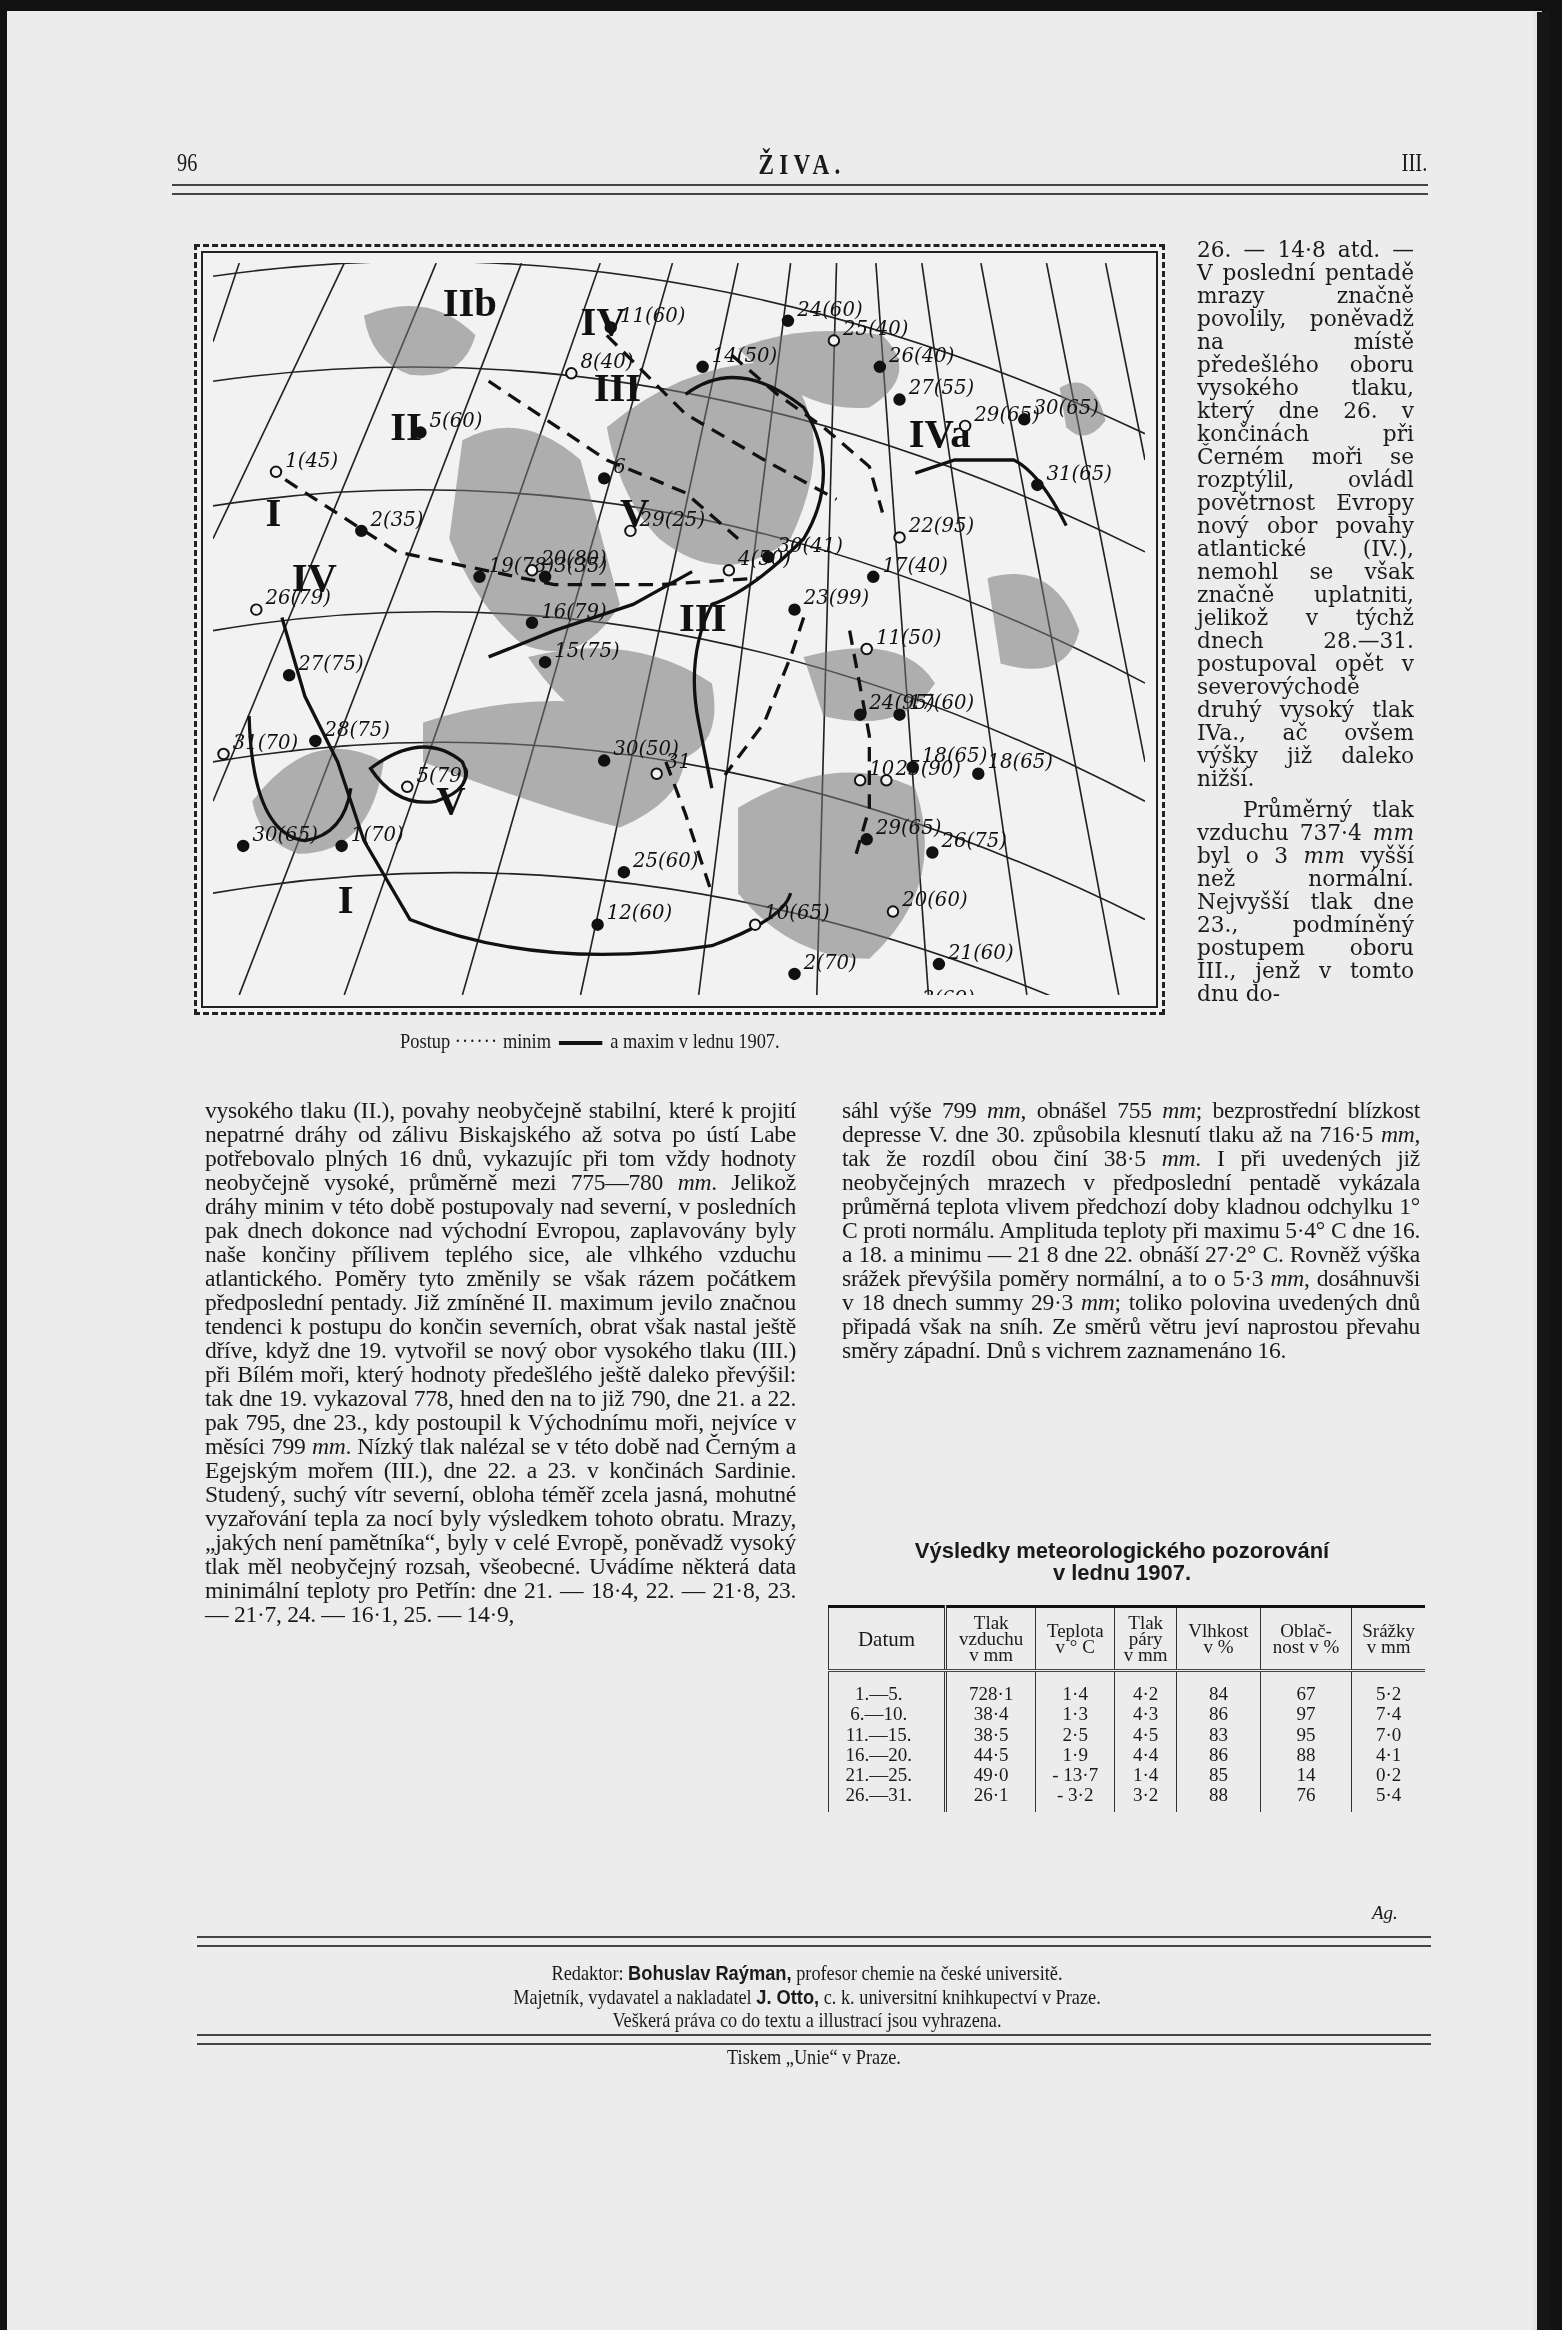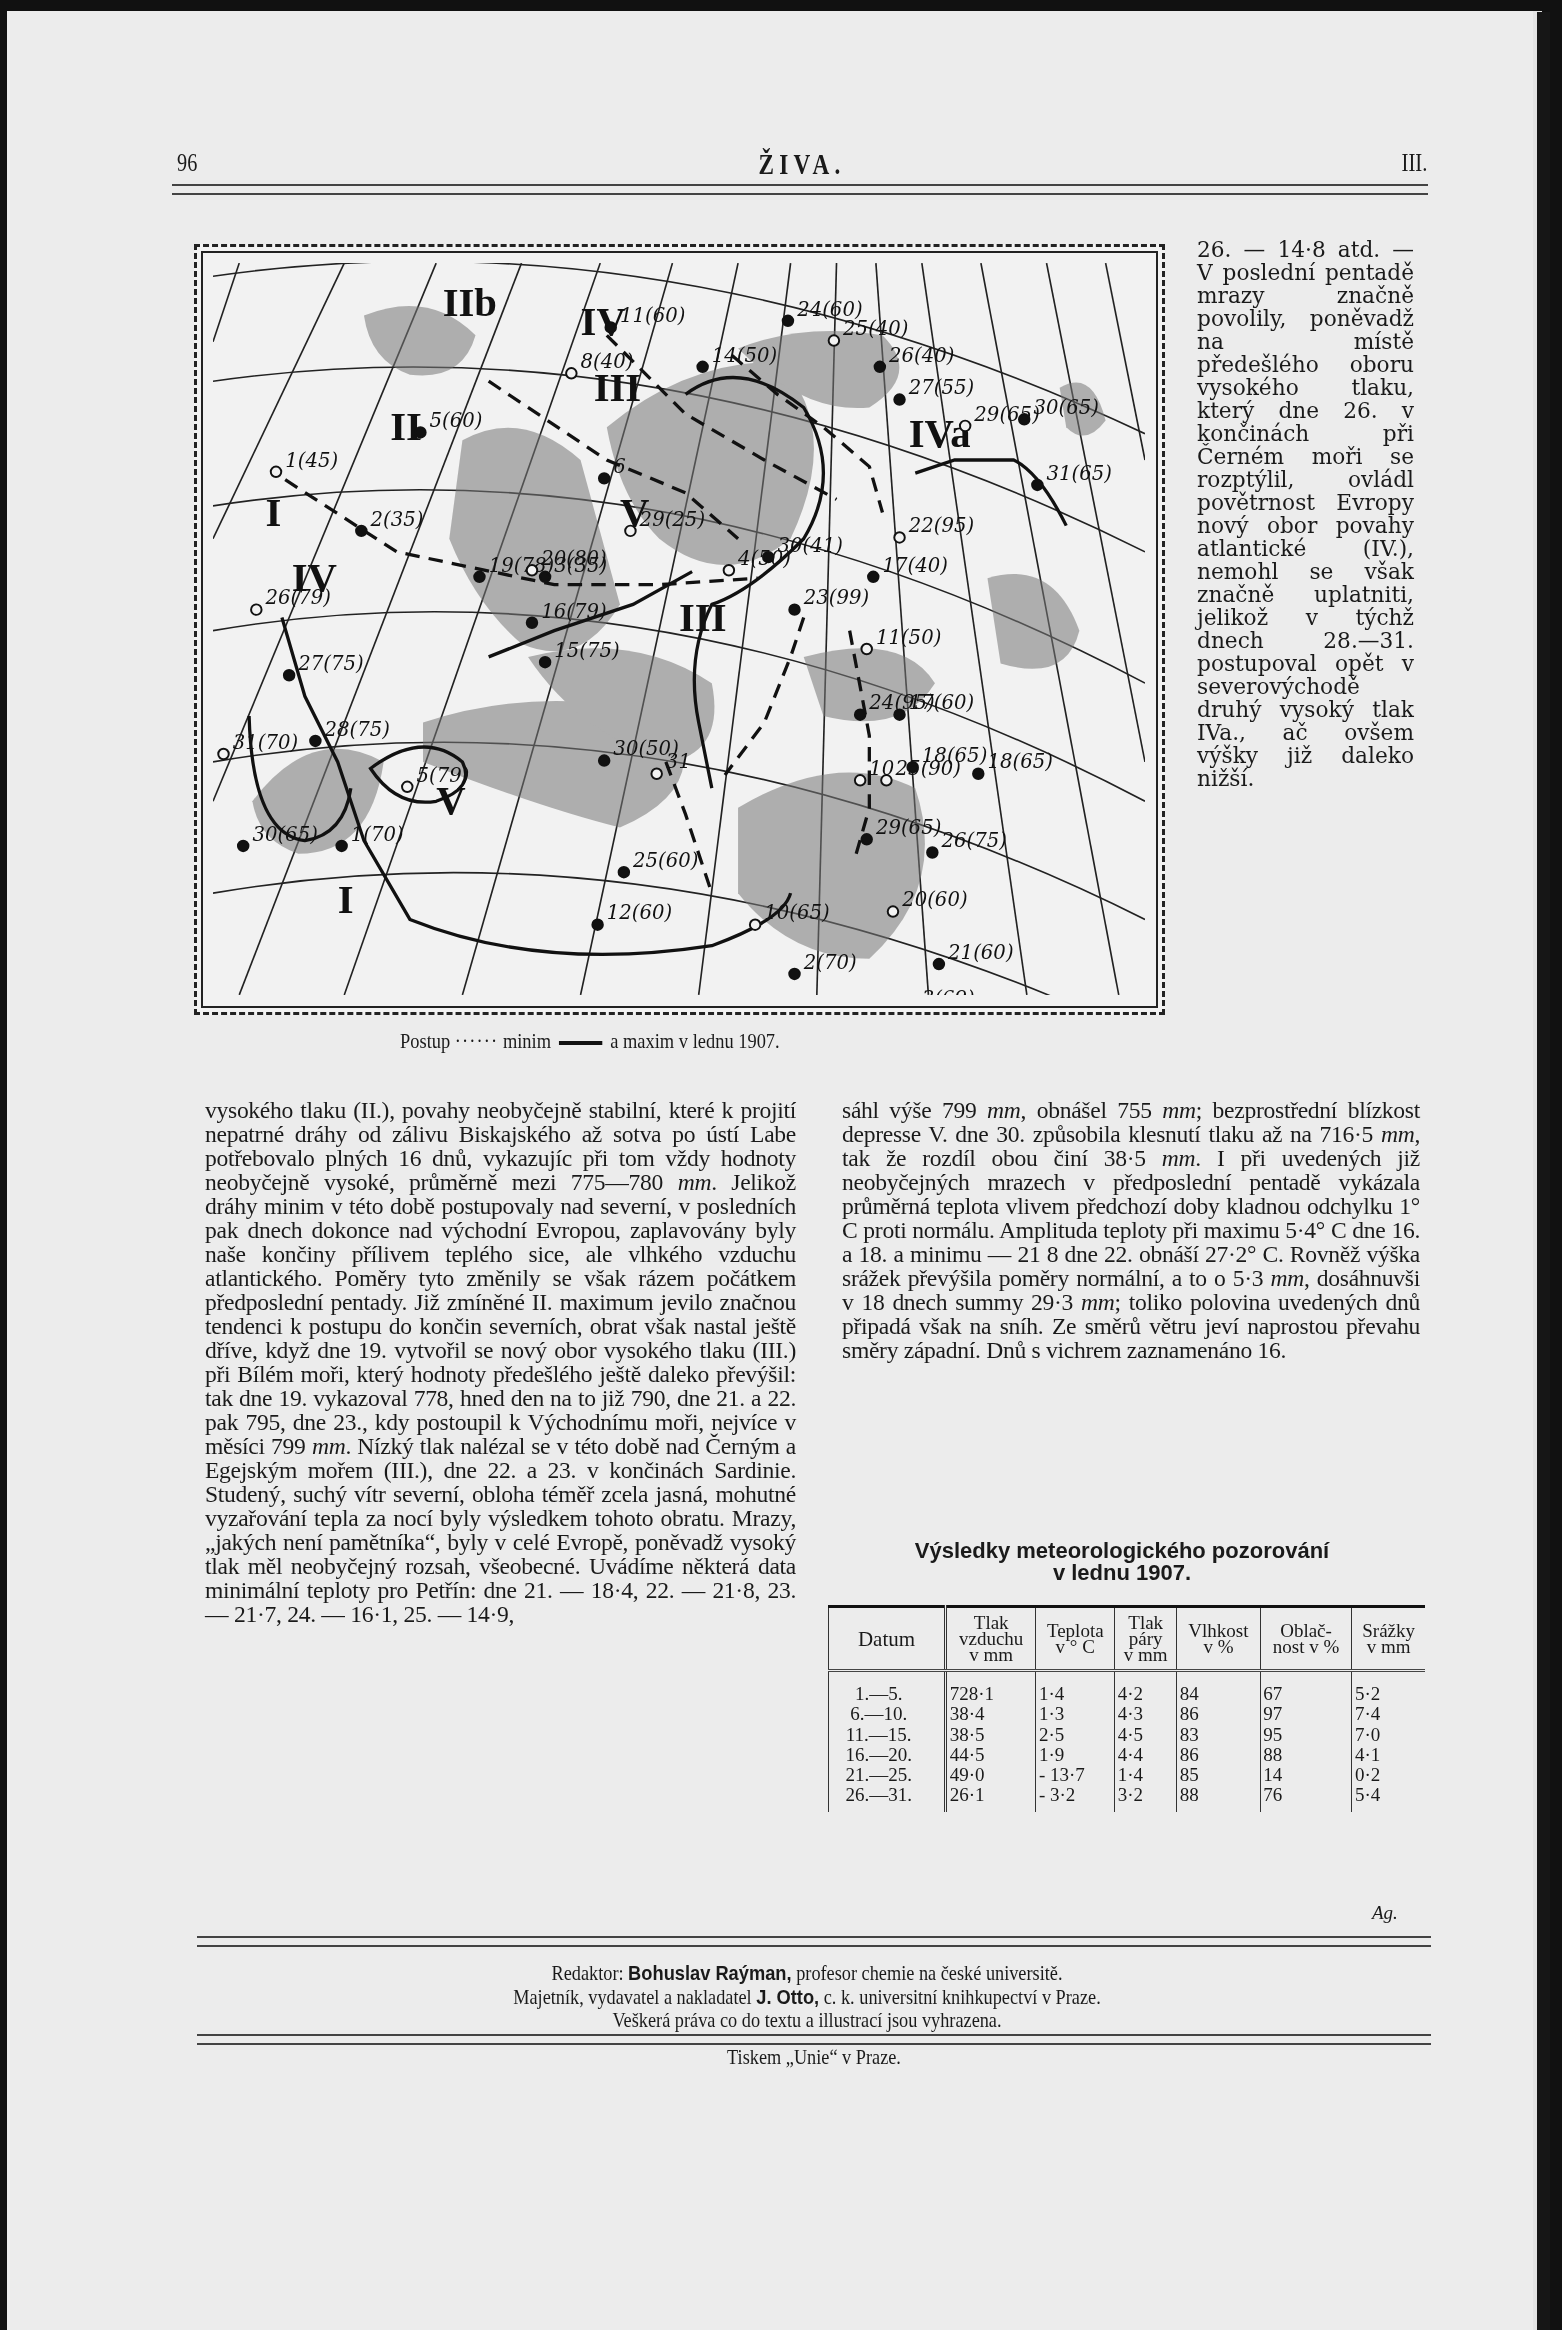--- a/index.html
+++ b/index.html
@@ -53,21 +53,21 @@
   .col em { font-style:italic; }
 
   
   .tbl-title { position:absolute; left:853px; top:1540px; width:538px; text-align:center;
     font-family:"Liberation Sans", sans-serif; font-weight:bold; font-size:22px; line-height:22px; }
   table.met { position:absolute; left:828px; top:1605px; width:597px; border-collapse:collapse;
     font-size:19px; border-top:3.3px solid #111; }
   table.met th { font-weight:normal; font-size:19px; line-height:16.4px; padding:6.6px 1.3px 5.3px;
     border-left:1.3px solid #333; border-bottom:3.3px double #444; }
   table.met th:first-child { font-size:21px; }
-  table.met td { border-left:1.3px solid #333; padding:0 2.6px; line-height:20.3px; }
+  table.met td { border-left:1.3px solid #333; text-align:center; padding:0 2.6px; line-height:20.3px; }
   table.met td:first-child, table.met th:first-child { text-align:center; }
   table.met td.date { padding-right:18.4px; }
   table.met tr.first td { padding-top:11.8px; }
   table.met tr.last td { padding-bottom:6.6px; }
   table.met tr.total td { padding-top:7.9px; padding-bottom:9.2px; border-top:2px solid #555; }
   table.met tr:not(.total) td:nth-child(2), table.met th:nth-child(2) { border-left:3.3px double #333; }
   .sig { position:absolute; left:1372px; top:1902px; font-style:italic; font-size:19px; }
 
   
   .ft-rule1 { left:197px; top:1936px; width:1234px; }
@@ -265,20 +265,21 @@
 <div class="caption">
   <span>Postup</span>
   <span class="dots">······</span>
   <span>minim</span>
   <span class="solid"></span>
   <span>a maxim v lednu 1907.</span>
 </div>
 
 <div class="col narrow">
   <p>26. — 14·8 atd. — V poslední pentadě mrazy značně povolily, poněvadž na místě předešlého oboru vysokého tlaku, který dne 26. v končinách při Černém moři se rozptýlil, ovládl povětrnost Evropy nový obor povahy atlantické (IV.), nemohl se však značně uplatniti, jelikož v týchž dnech 28.—31. postupoval opět v severovýchodě druhý vysoký tlak IVa., ač ovšem výšky již daleko nižší.</p>
+  <p class="indent"><span>Průměrný tlak vzduchu 737·4 </span><em>mm</em><span> byl o 3 </span><em>mm</em><span> vyšší než normální. Nejvyšší tlak dne 23., podmíněný postupem oboru III., jenž v tomto dnu do-</span></p>
 </div>
 
 <div class="col left-col cond">
   <p><span>vysokého tlaku (II.), povahy neobyčejně stabilní, které k projití nepatrné dráhy od zálivu Biskajského až sotva po ústí Labe potřebovalo plných 16 dnů, vykazujíc při tom vždy hodnoty neobyčejně vysoké, průměrně mezi 775—780 </span><em>mm</em><span>. Jelikož dráhy minim v této době postupovaly nad severní, v posledních pak dnech dokonce nad východní Evropou, zaplavovány byly naše končiny přílivem teplého sice, ale vlhkého vzduchu atlantického. Poměry tyto změnily se však rázem počátkem předposlední pentady. Již zmíněné II. maximum jevilo značnou tendenci k postupu do končin severních, obrat však nastal ještě dříve, když dne 19. vytvořil se nový obor vysokého tlaku (III.) při Bílém moři, který hodnoty předešlého ještě daleko převýšil: tak dne 19. vykazoval 778, hned den na to již 790, dne 21. a 22. pak 795, dne 23., kdy postoupil k Východnímu moři, nejvíce v měsíci 799 </span><em>mm</em><span>. Nízký tlak nalézal se v této době nad Černým a Egejským mořem (III.), dne 22. a 23. v končinách Sardinie. Studený, suchý vítr severní, obloha téměř zcela jasná, mohutné vyzařování tepla za nocí byly výsledkem tohoto obratu. Mrazy, „jakých není pamětníka“, byly v celé Evropě, poněvadž vysoký tlak měl neobyčejný rozsah, všeobecné. Uvádíme některá data minimální teploty pro Petřín: dne 21. — 18·4, 22. — 21·8, 23. — 21·7, 24. — 16·1, 25. — 14·9,</span></p>
 </div>
 
 <div class="col right-col cond">
   <p><span>sáhl výše 799 </span><em>mm</em><span>, obnášel 755 </span><em>mm</em><span>; bezprostřední blízkost depresse V. dne 30. způsobila klesnutí tlaku až na 716·5 </span><em>mm</em><span>, tak že rozdíl obou činí 38·5 </span><em>mm</em><span>. I při uvedených již neobyčejných mrazech v předposlední pentadě vykázala průměrná teplota vlivem předchozí doby kladnou odchylku 1° C proti normálu. Amplituda teploty při maximu 5·4° C dne 16. a 18. a minimu — 21 8 dne 22. obnáší 27·2° C. Rovněž výška srážek převýšila poměry normální, a to o 5·3 </span><em>mm</em><span>, dosáhnuvši v 18 dnech summy 29·3 </span><em>mm</em><span>; toliko polovina uvedených dnů připadá však na sníh. Ze směrů větru jeví naprostou převahu směry západní. Dnů s vichrem zaznamenáno 16.</span></p>
 </div>
 

